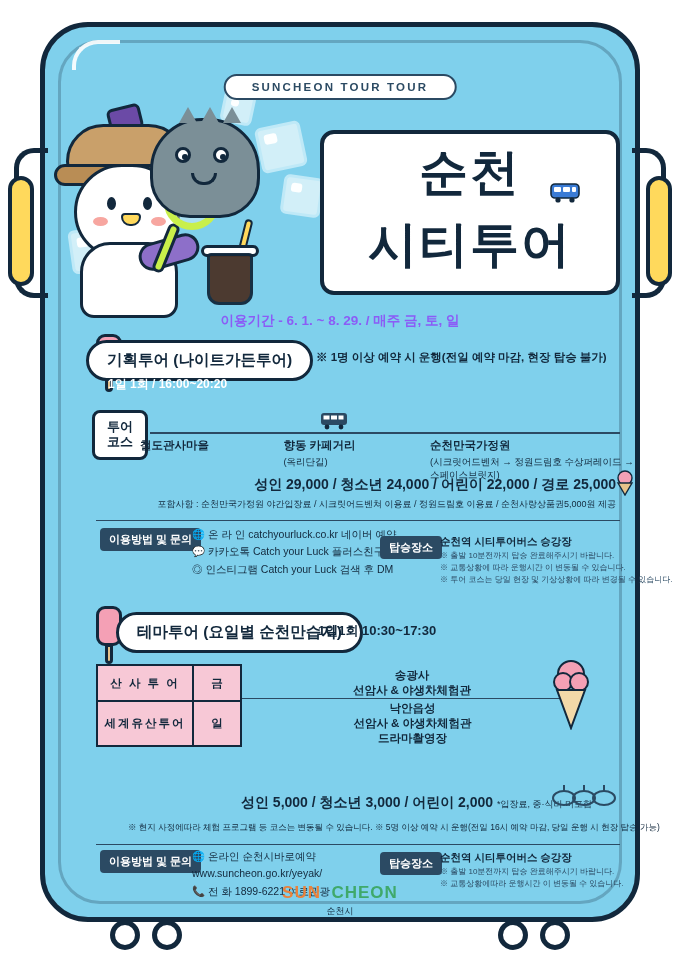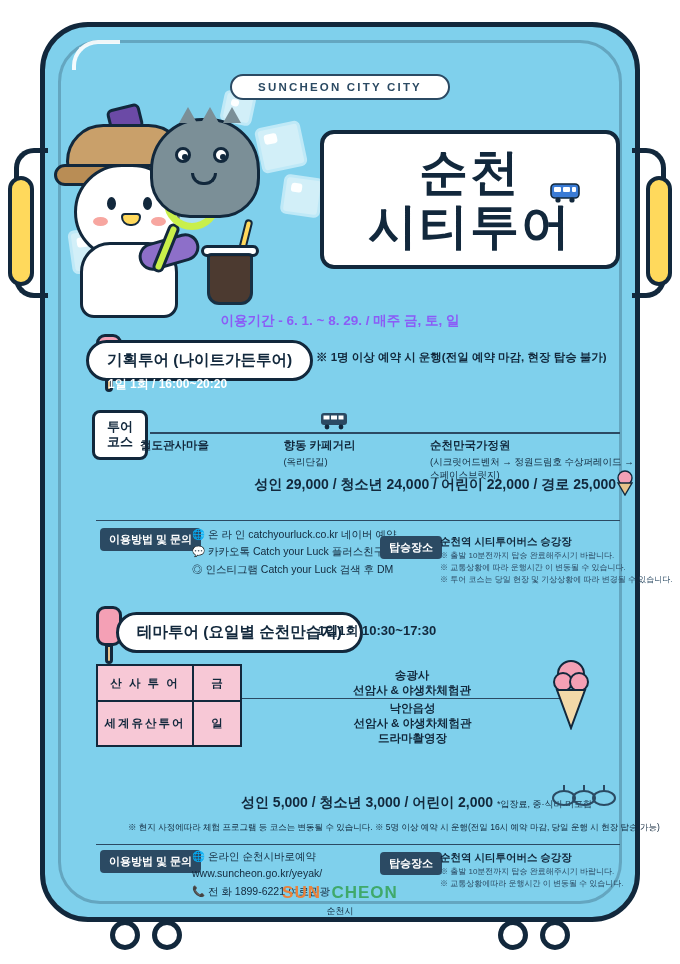--- a/index.html
+++ b/index.html
@@ -76,35 +76,35 @@
     background: #ffffff; color: #2b4a63;
     border: 2px solid #2b4a63;
     border-radius: 999px;
     padding: 5px 26px;
     font-size: 11.5px; letter-spacing: 2.2px; font-weight: bold;
   }
 
   
   .title-plate {
     position: absolute; right: 60px; top: 130px;
-    width: 300px; height: 139px;
+    width: 300px; height: 165px;
     background: #ffffff;
     border: 4px solid #12283c;
     border-radius: 14px;
   }
   .title-plate .line {
     position: absolute; left: 0; right: 0;
     text-align: center;
     font-weight: bold;
     color: #12283c;
     font-size: 49px;
     letter-spacing: 2px;
   }
   .title-plate .l1 { top: 6px; }
-  .title-plate .l2 { top: 60px; text-align: center; }
+  .title-plate .l2 { top: 78px; text-align: center; }
   .bus-icon {
     position: absolute; right: 36px; top: 48px;
     width: 30px; height: 22px;
   }
 
   
   .cube {
     position: absolute;
     background: rgba(255,255,255,.65);
     border: 3px solid #bfe9f7;
@@ -397,21 +397,21 @@
   <div class="wheel w2"></div>
   <div class="wheel w3"></div>
   <div class="wheel w4"></div>
 
   <div class="cube c1"></div>
   <div class="cube c2"></div>
   <div class="cube c3"></div>
   <div class="cube c4"></div>
   <div class="cube c5"></div>
 
-  <div class="ribbon">SUNCHEON CITY CITY</div>
+  <div class="ribbon">SUNCHEON TOUR TOUR</div>
 
   <div class="mascot">
     <div class="m-hat-top"></div>
     <div class="m-hat"></div>
     <div class="m-hat-brim"></div>
     <div class="m-face">
       <div class="m-eye l"></div>
       <div class="m-eye r"></div>
       <div class="m-cheek l"></div>
       <div class="m-cheek r"></div>
@@ -480,20 +480,21 @@
       <span>향동 카페거리</span>
       <span class="sub">(옥리단길)</span>
     </div>
     <div class="stop" style="max-width:210px">
       <span>순천만국가정원</span>
       <span class="sub">(시크릿어드벤처 → 정원드림호 수상퍼레이드 → 스페이스브릿지)</span>
     </div>
   </div>
 
   <div class="price-line">성인 29,000 / 청소년 24,000 / 어린이 22,000 / 경로 25,000</div>
+  <div class="price-note">포함사항 : 순천만국가정원 야간입장료 / 시크릿어드벤쳐 이용료 / 정원드림호 이용료 / 순천사랑상품권5,000원 제공</div>
   <svg class="cone-small" viewBox="0 0 22 26">
     <circle cx="11" cy="8" r="7" fill="#f4a0b5" stroke="#12283c" stroke-width="1.4"></circle>
     <path d="M4 13 L18 13 L11 25 Z" fill="#e6c28a" stroke="#12283c" stroke-width="1.4"></path>
   </svg>
 
   <hr class="sep sep1">
 
   <div class="info-badge ib1">이용방법 및 문의</div>
   <div class="info-list il1">
     <div>

